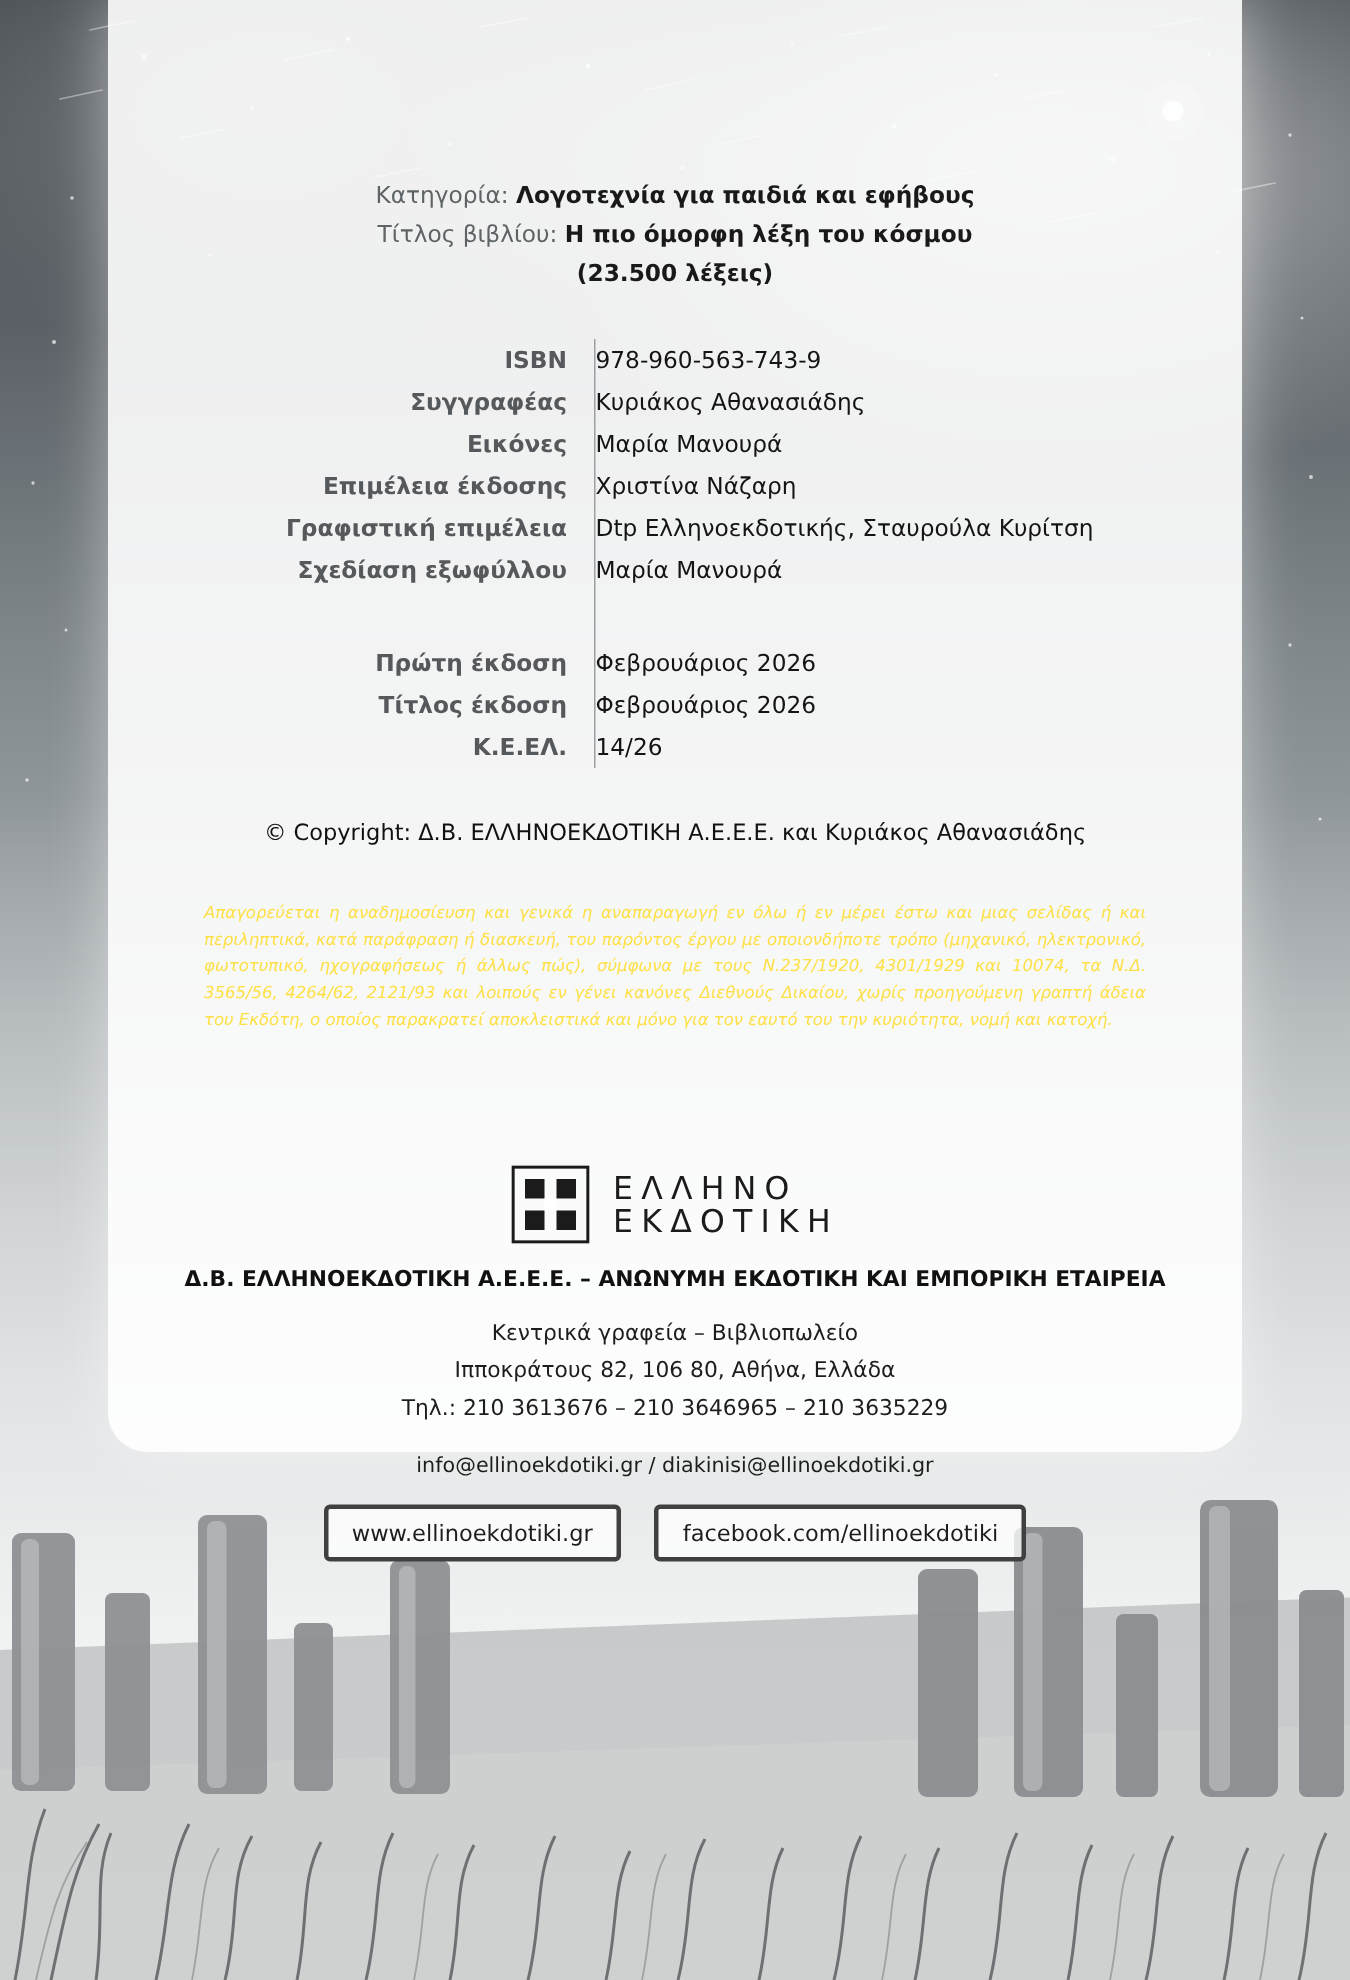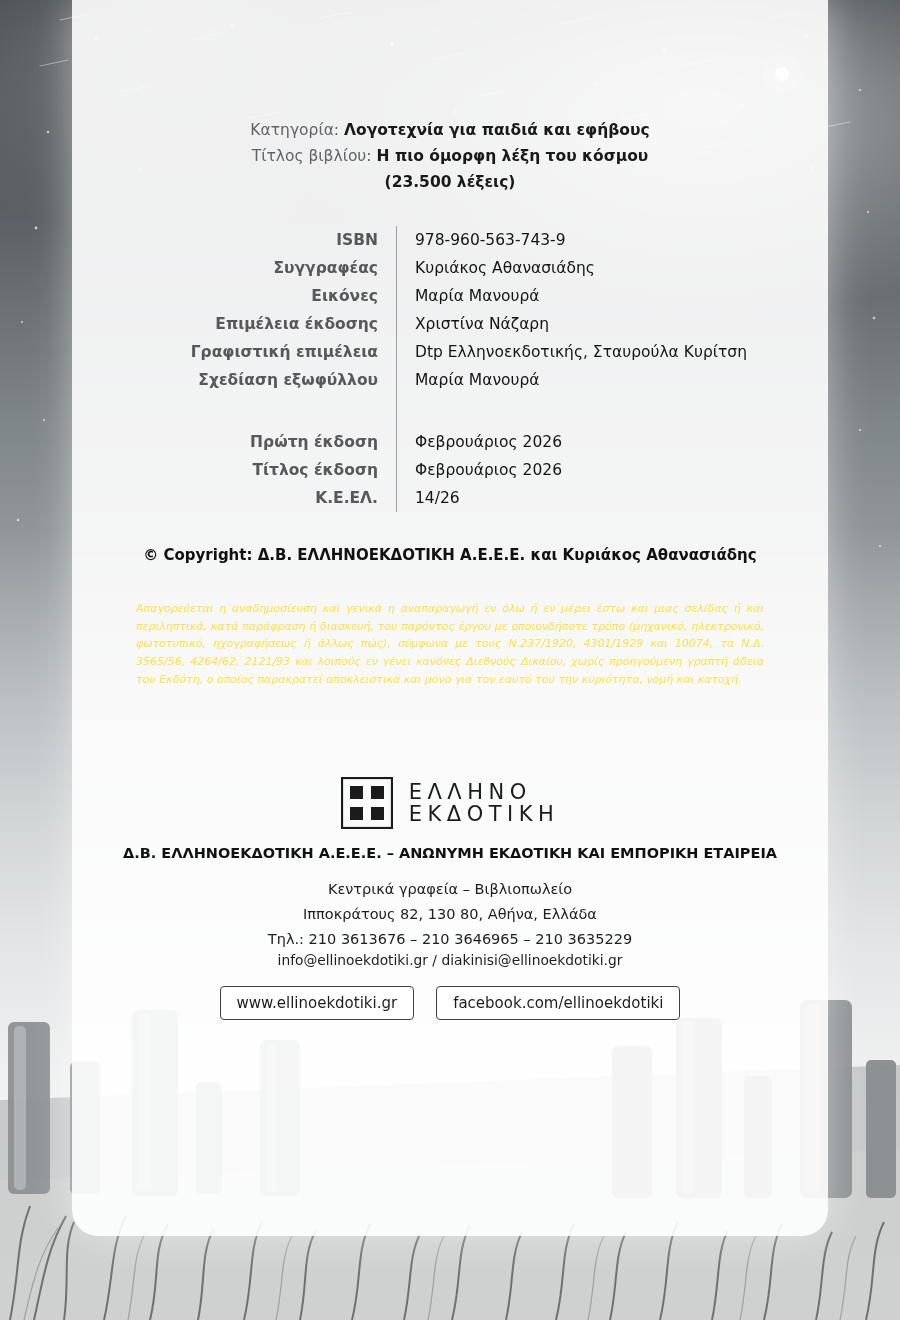--- a/index.html
+++ b/index.html
@@ -37,21 +37,21 @@
     left: 0; right: 0; bottom: 0;
     height: 470px;
   }
 
   
   .card {
     position: absolute;
     left: 72px;
     top: 0;
     width: 756px;
-    height: 1236px;
+    height: 968px;
     background: rgba(255,255,255,0.90);
     border-bottom-left-radius: 26px;
     border-bottom-right-radius: 26px;
     box-shadow: 0 0 40px rgba(255,255,255,0.45);
   }
   .card-inner {
     position: relative;
     padding: 118px 46px 0 46px;
     height: 100%;
     box-sizing: border-box;
@@ -76,34 +76,33 @@
   }
   .credits td.k {
     width: 228px;
     text-align: right;
     padding-right: 18px;
     color: #55595b;
     border-right: 1px solid #9aa0a3;
     font-weight: bold;
   }
   .credits td.v {
-    padding-left: 18px;
     color: #141414;
   }
   .credits tr.spacer td {
     height: 34px;
     padding: 0;
   }
 
   
   .copyright {
     margin-top: 34px;
     text-align: center;
     font-size: 15px;
-    font-weight: bold;
+    font-weight: normal;
     color: #111;
   }
 
   
   .legal {
     margin: 36px 18px 0 18px;
     font-style: italic;
     font-size: 11px;
     line-height: 1.62;
     text-align: justify;
@@ -138,32 +137,33 @@
     color: #111;
   }
   .addr {
     margin-top: 16px;
     text-align: center;
     font-size: 14.5px;
     line-height: 1.72;
     color: #1d1d1d;
   }
   .emails {
+    margin-top: 17px;
     text-align: center;
     font-size: 13.8px;
     color: #1d1d1d;
   }
   .links {
     margin-top: 18px;
     display: flex;
     justify-content: center;
     gap: 22px;
   }
   .link-box {
-    border: 1px solid #404040;
+    border: 3px solid #404040;
     background: rgba(255,255,255,0.75);
     border-radius: 4px;
     padding: 7px 16px;
     font-size: 15px;
     color: #1d1d1d;
     text-decoration: none;
   }
 </style>
 </head>
 <body>
@@ -360,21 +360,21 @@
         <div class="logo-text">
           <div>ΕΛΛΗΝΟ</div>
           <div>ΕΚΔΟΤΙΚΗ</div>
         </div>
       </div>
 
       <div class="company">Δ.Β. ΕΛΛΗΝΟΕΚΔΟΤΙΚΗ Α.Ε.Ε.Ε. – ΑΝΩΝΥΜΗ ΕΚΔΟΤΙΚΗ ΚΑΙ ΕΜΠΟΡΙΚΗ ΕΤΑΙΡΕΙΑ</div>
 
       <div class="addr">
         <div>Κεντρικά γραφεία – Βιβλιοπωλείο</div>
-        <div>Ιπποκράτους 82,  130 80, Αθήνα, Ελλάδα</div>
+        <div>Ιπποκράτους 82,  106 80, Αθήνα, Ελλάδα</div>
         <div>Τηλ.: 210 3613676 – 210 3646965 – 210 3635229</div>
       </div>
 
       <div class="emails">info@ellinoekdotiki.gr / diakinisi@ellinoekdotiki.gr</div>
 
       <div class="links">
         <a class="link-box" href="#">www.ellinoekdotiki.gr</a>
         <a class="link-box" href="#">facebook.com/ellinoekdotiki</a>
       </div>
 

